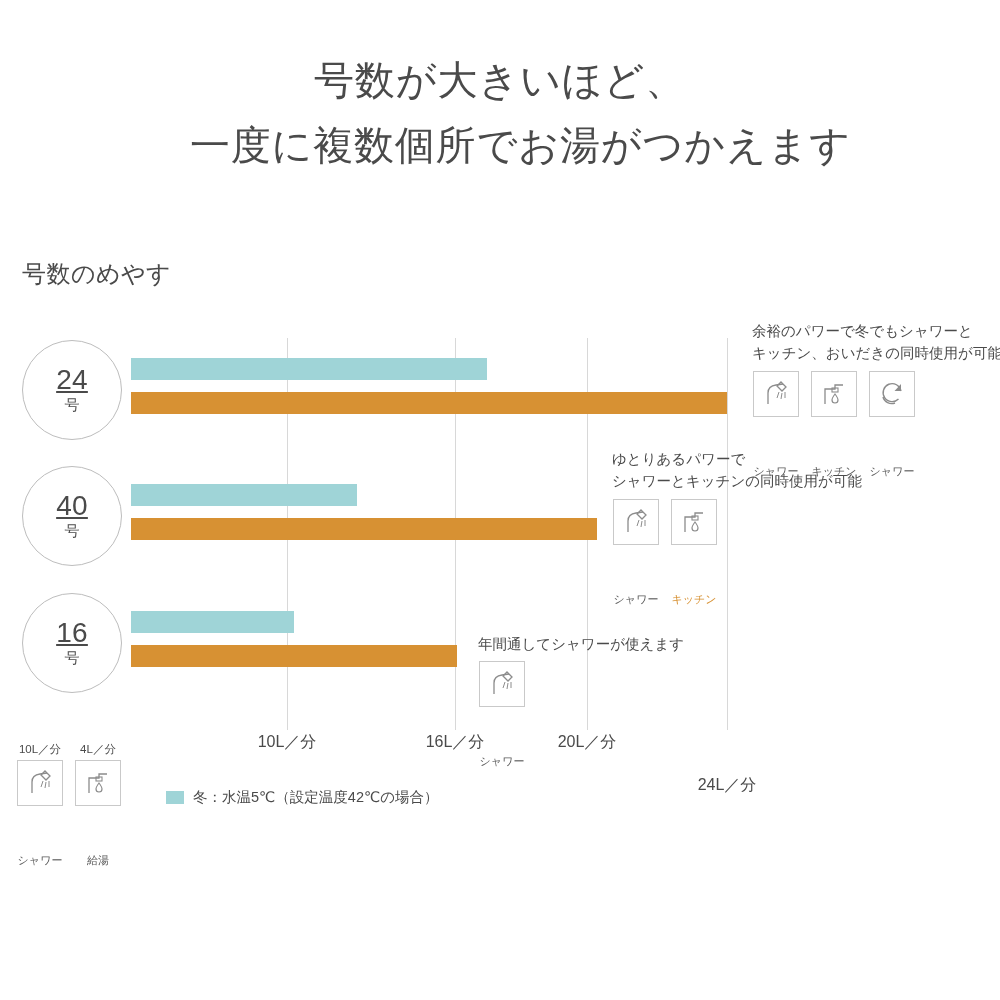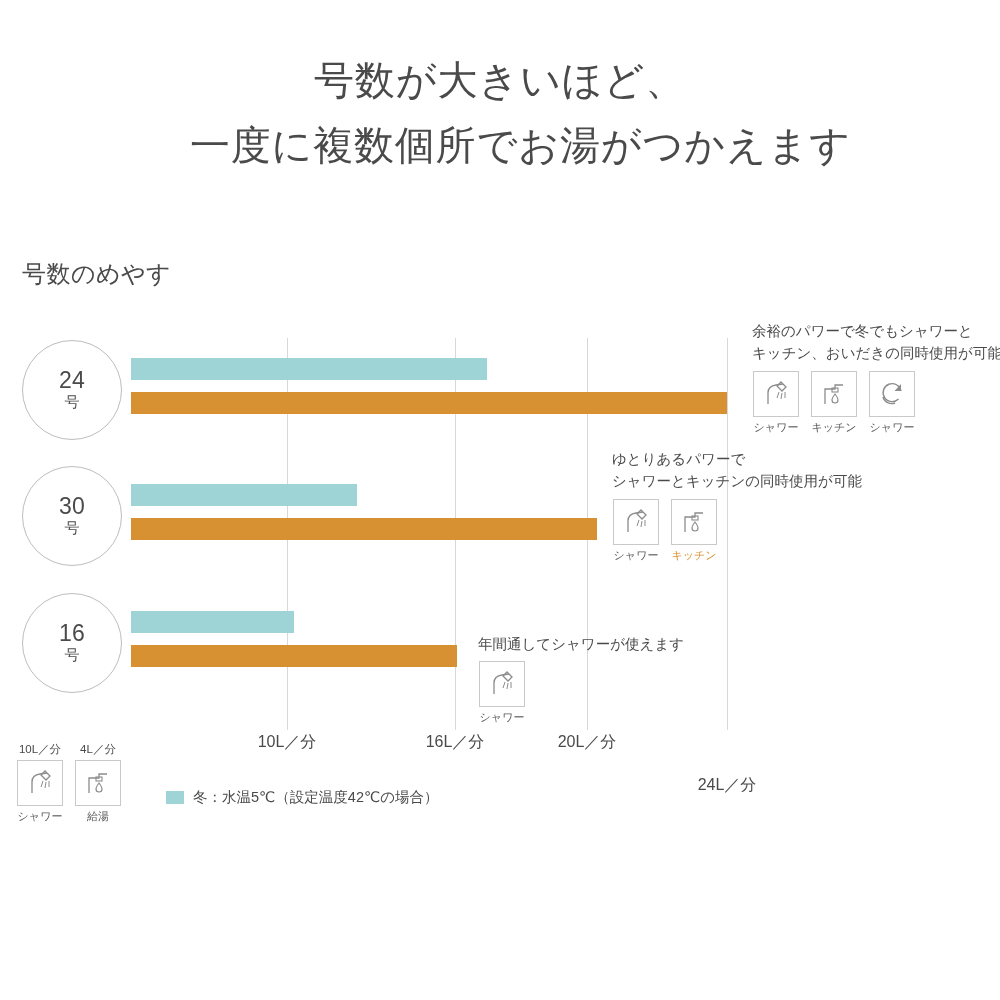--- a/index.html
+++ b/index.html
@@ -79,23 +79,24 @@
     border: 1px solid #bdbdbd;
     border-radius: 50%;
     box-sizing: border-box;
     display: flex;
     flex-direction: column;
     align-items: center;
     justify-content: center;
     color: #4a4a4a;
   }
   .go-circle .num {
-    font-size: 23px;
+    font-size: 28px;
     line-height: 1.05;
     letter-spacing: 0.01em;
+    text-decoration: underline;
   }
   .go-circle .unit {
     font-size: 15px;
     line-height: 1.35;
   }
 
   
   .bar {
     position: absolute;
     left: 131px;
@@ -117,20 +118,21 @@
   .icon-row {
     display: flex;
     gap: 10px;
     margin-top: 6px;
   }
   .icon-box {
     width: 48px;
     display: flex;
     flex-direction: column;
     align-items: center;
+    gap: 44px;
   }
   .icon-frame {
     width: 46px;
     height: 46px;
     border: 1px solid #c9c9c9;
     box-sizing: border-box;
     display: flex;
     align-items: center;
     justify-content: center;
     background: #fff;
@@ -253,21 +255,21 @@
               <path d="M24 5 L24 12 L17.5 12 Z" fill="#8c8c8c"></path>
               <path d="M6 18 a9 9 0 0 0 12 6" fill="none" stroke="#8c8c8c" stroke-width="1.4"></path>
             </svg>
           </div>
           <div class="icon-cap">シャワー</div>
         </div>
       </div>
     </div>
 
     <div class="go-circle" style="top:146px;">
-      <div class="num">30</div>
+      <div class="num">40</div>
       <div class="unit">号</div>
     </div>
     <div class="bar winter" style="top:164px; width:226px;"></div>
     <div class="bar spring" style="top:198px; width:466px;"></div>
 
     <div class="ann" style="left:612px; top:128px;">
       <div class="ann-text">ゆとりあるパワーで</div>
       <div class="ann-text">シャワーとキッチンの同時使用が可能</div>
       <div class="icon-row">
         <div class="icon-box">

